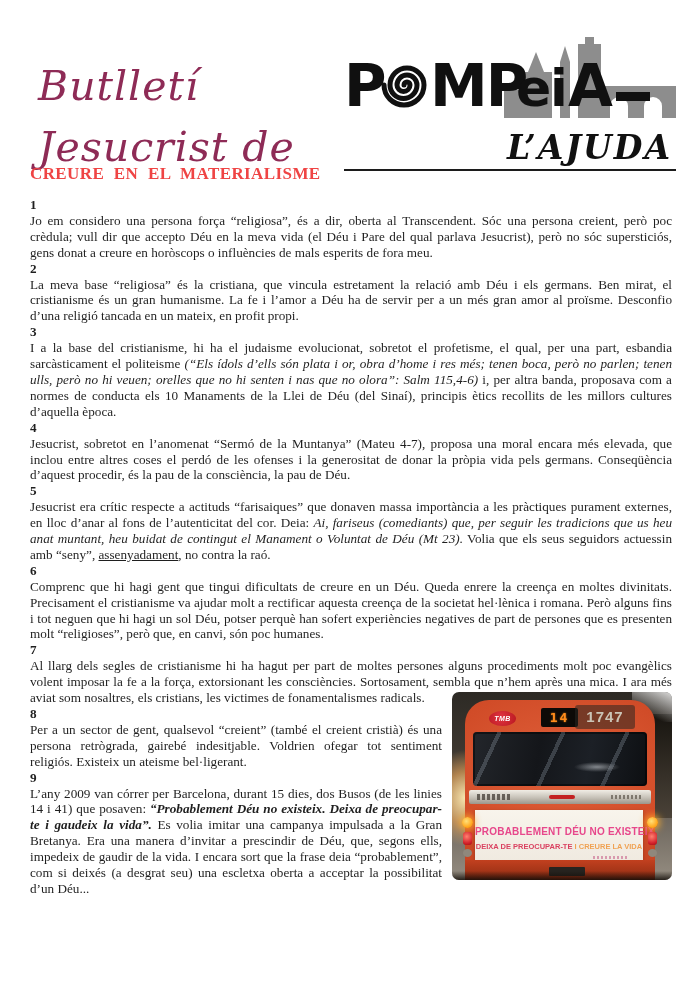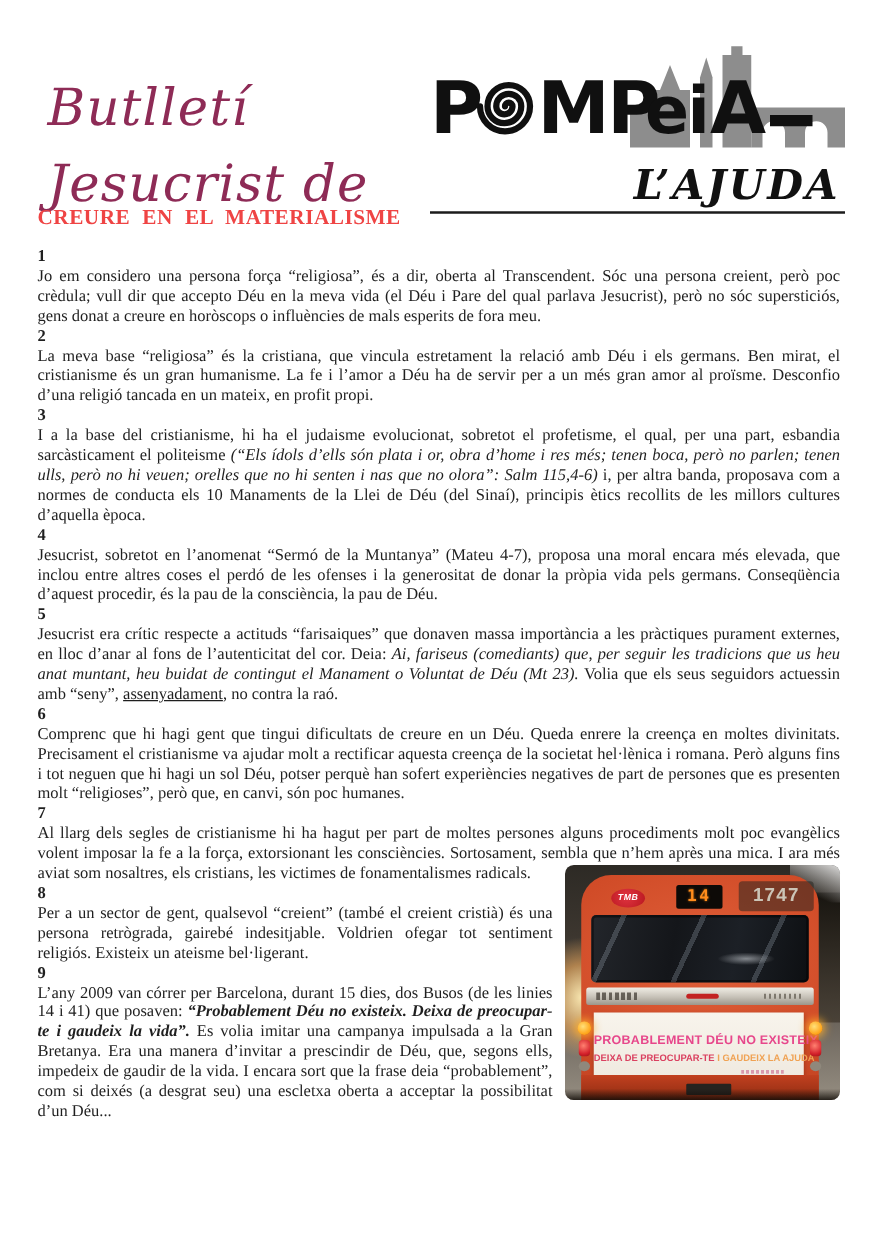--- a/index.html
+++ b/index.html
@@ -59,21 +59,21 @@
   .bus-body { position:absolute; left:13px; right:17px; top:8px; bottom:0;
     border-radius:24px 24px 0 0;
     background:radial-gradient(130% 95% at 50% 38%, #e0603a 0%, #d14c28 48%, #b23a1b 100%); }
   .tmb-oval { position:absolute; left:24px; top:11px; width:27px; height:15px;
     background:radial-gradient(circle at 45% 40%, #e03540, #b8161f); border-radius:50%;
     color:#fff; font:italic bold 7px "Liberation Sans", sans-serif; text-align:center; line-height:15px; letter-spacing:0.5px; }
   .led-box { position:absolute; left:76px; top:8px; width:37px; height:19px;
     background:#0d0a07; border-radius:2px; color:#ff8c1c; text-align:center;
     font:bold 13px "DejaVu Sans Mono", monospace; line-height:19px; letter-spacing:2px;
     text-shadow:0 0 2px rgba(255,140,20,0.8); }
-  .bus-num { position:absolute; left:126px; top:5px; width:60px; height:24px;
+  .bus-num { position:absolute; left:110px; top:5px; width:60px; height:24px;
     background:rgba(42,38,32,0.55); border-radius:3px; color:#cbc4b6; text-align:center;
     font:bold 15px "Liberation Sans", sans-serif; line-height:24px; letter-spacing:1px; }
   .bus-window { position:absolute; left:8px; right:8px; top:32px; height:54px; border-radius:4px;
     background:linear-gradient(100deg,#23262b 0%, #14161a 38%, #1c2026 66%, #0d0f12 100%);
     box-shadow:inset 0 0 0 2px rgba(0,0,0,0.45); overflow:hidden; }
   .bus-window::before { content:""; position:absolute; inset:0;
     background:repeating-linear-gradient(115deg, transparent 0 22px, rgba(195,210,225,0.22) 22px 26px, transparent 26px 58px); }
   .bus-window::after { content:""; position:absolute; left:58%; top:55%; width:46px; height:10px; border-radius:5px;
     background:radial-gradient(closest-side, rgba(235,240,245,0.5), transparent); }
   .chrome-strip { position:absolute; left:4px; right:4px; top:90px; height:14px; border-radius:2px;
@@ -191,21 +191,21 @@
           <span class="led-box">14</span>
           <span class="bus-num">1747</span>
           <span class="bus-window"></span>
           <span class="chrome-strip">
             <span class="chrome-text-l"></span>
             <span class="chrome-dash"></span>
             <span class="chrome-text-r"></span>
           </span>
           <span class="ad-banner">
             <span class="banner-l1">PROBABLEMENT DÉU NO EXISTEIX</span>
-            <span class="banner-l2" style="display:block;"><span class="banner-l2-a">DEIXA DE PREOCUPAR-TE</span><span class="banner-l2-b"> I GAUDEIX LA AJUDA</span></span>
+            <span class="banner-l2" style="display:block;"><span class="banner-l2-a">DEIXA DE PREOCUPAR-TE</span><span class="banner-l2-b"> I CREURE LA VIDA</span></span>
             <span class="banner-tiny"></span>
           </span>
           <span class="light light-amber pos-al"></span>
           <span class="light light-amber pos-ar"></span>
           <span class="light light-red pos-rl"></span>
           <span class="light light-red pos-rr"></span>
           <span class="light light-gray pos-gl"></span>
           <span class="light light-gray pos-gr"></span>
           <span class="bumper"></span>
           <span class="plate"></span>

